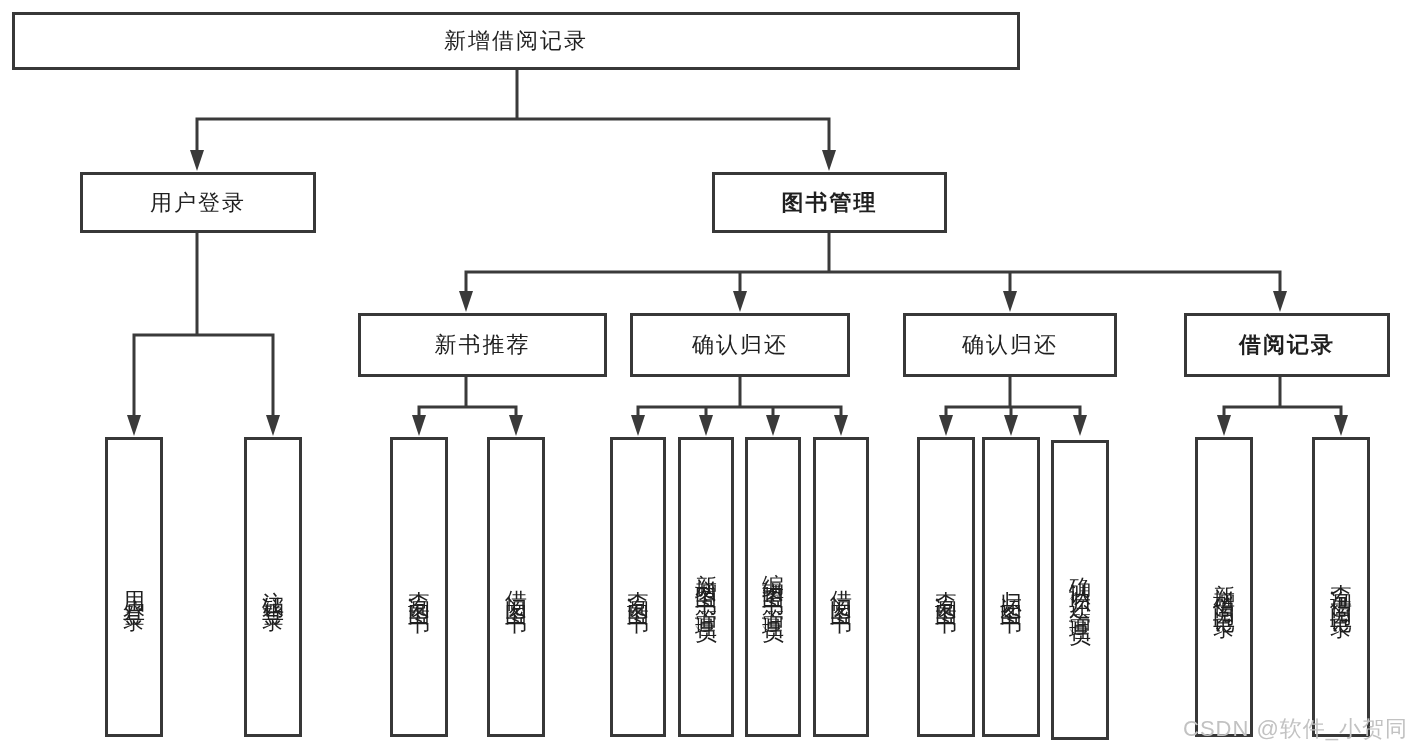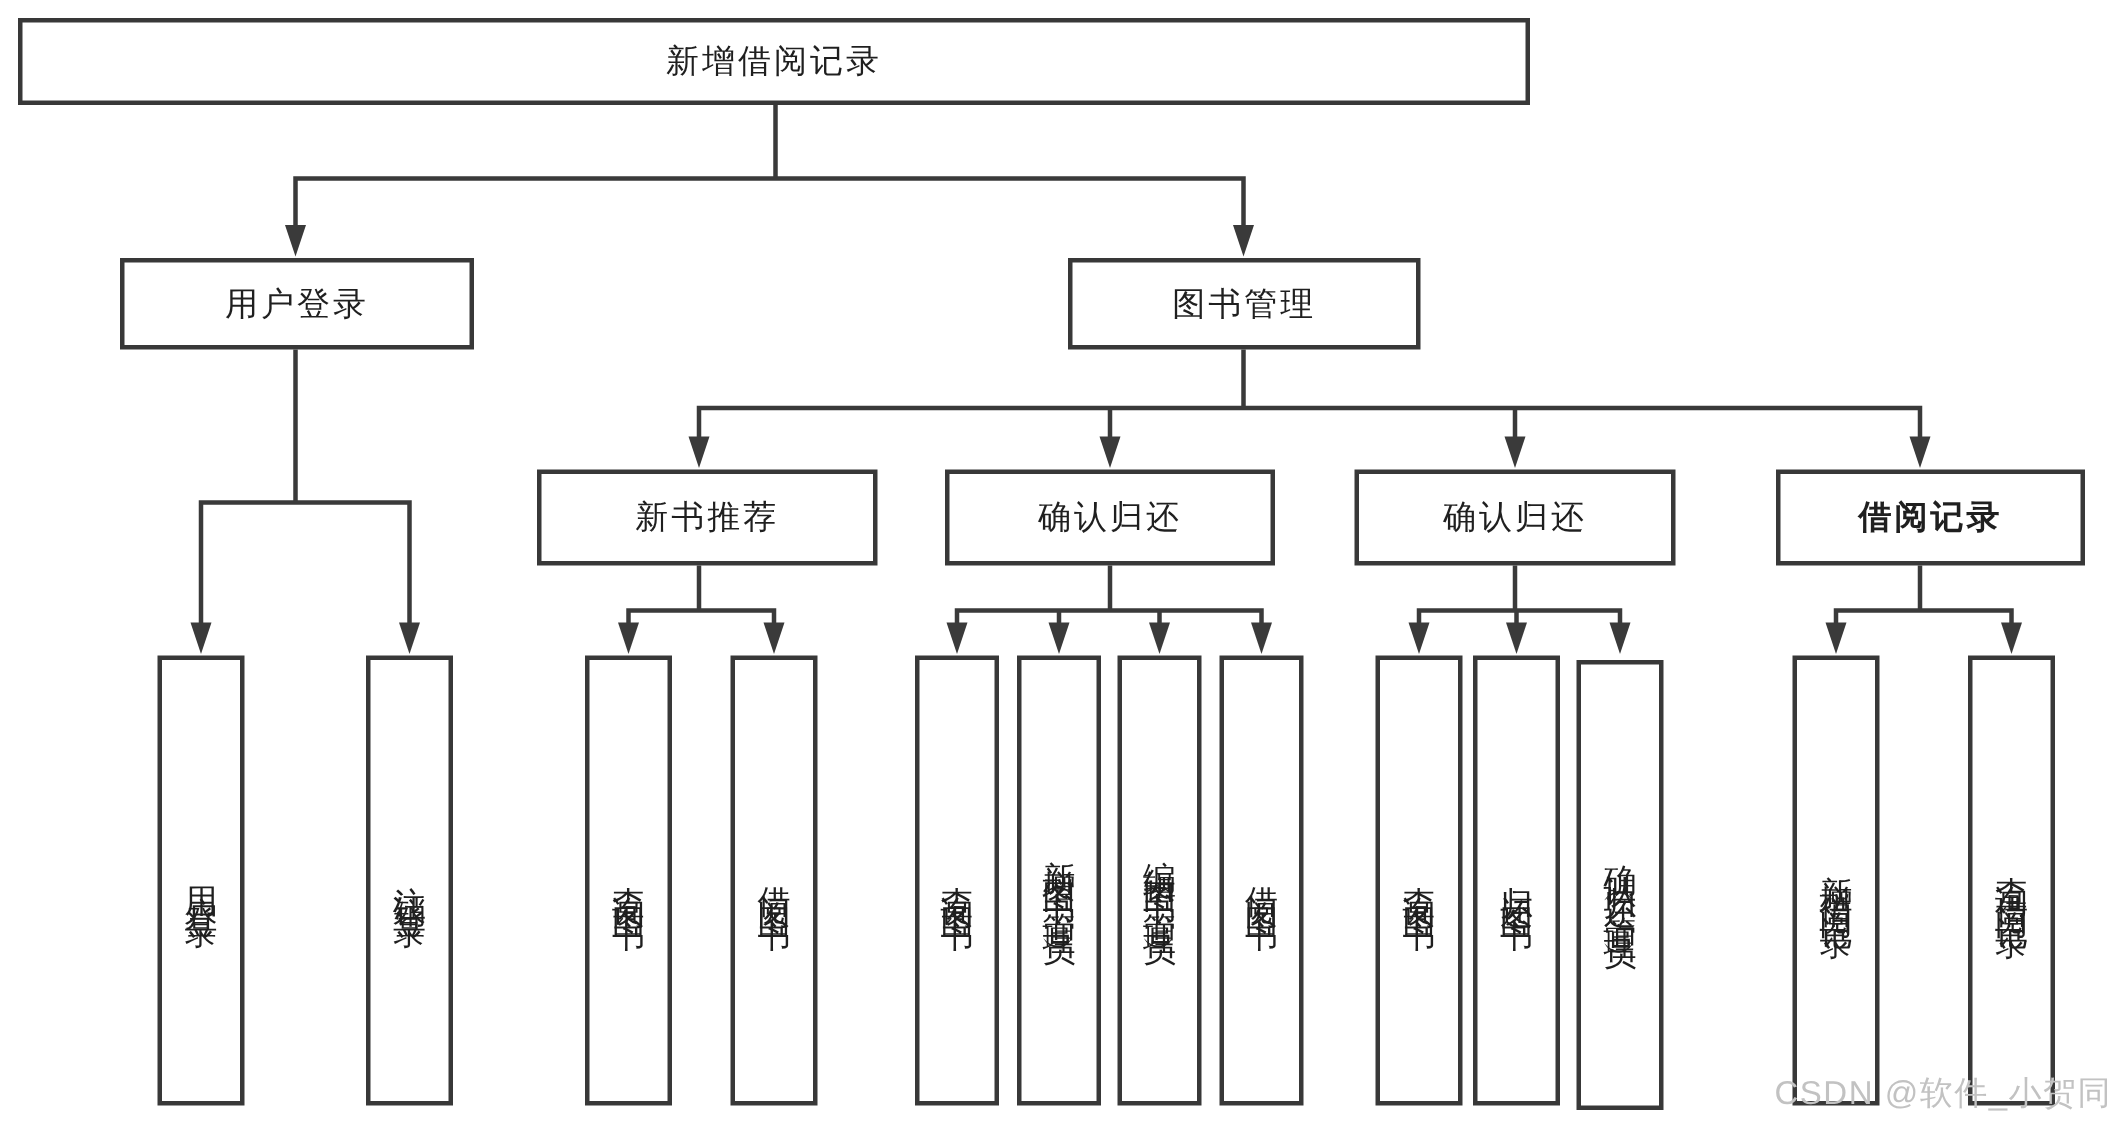--- a/index.html
+++ b/index.html
@@ -105,23 +105,23 @@
       <polygon points="1073,415 1087,415 1080,436"></polygon>
 
       <polygon points="1217,415 1231,415 1224,436"></polygon>
       <polygon points="1334,415 1348,415 1341,436"></polygon>
     </g>
   </svg>
 
   <div class="node h-node" style="left:12px; top:12px; width:1008px; height:58px;">新增借阅记录</div>
 
   <div class="node h-node" style="left:80px; top:172px; width:236px; height:61px;">用户登录</div>
-  <div class="node h-node" style="left:712px; top:172px; width:235px; height:61px;">图书管理</div>
+  <div class="node h-node" style="left:712px; top:172px; width:235px; height:61px;font-weight:bold;">图书管理</div>
 
-  <div class="node h-node" style="left:358px; top:313px; width:227px; height:64px;">新书推荐</div>
+  <div class="node h-node" style="left:358px; top:313px; width:249px; height:64px;">新书推荐</div>
   <div class="node h-node" style="left:630px; top:313px; width:220px; height:64px;">确认归还</div>
   <div class="node h-node" style="left:903px; top:313px; width:214px; height:64px;">确认归还</div>
   <div class="node h-node" style="left:1184px; top:313px; width:206px; height:64px;font-weight:bold;">借阅记录</div>
 
   <div class="node v-node" style="left:105px; top:437px; width:58px; height:300px;">用户登录</div>
   <div class="node v-node" style="left:244px; top:437px; width:58px; height:300px;">注销登录</div>
 
   <div class="node v-node" style="left:390px; top:437px; width:58px; height:300px;">查询图书</div>
   <div class="node v-node" style="left:487px; top:437px; width:58px; height:300px;">借阅图书</div>
 

